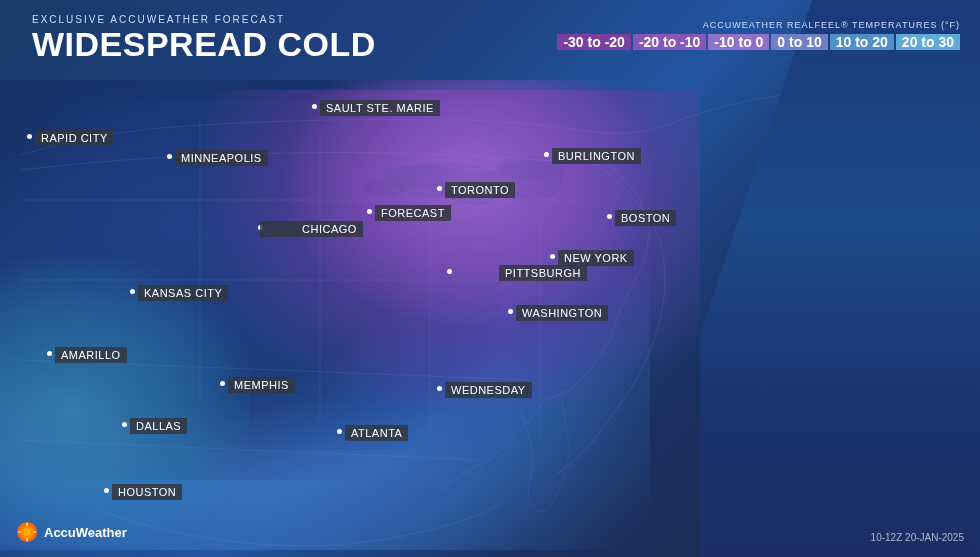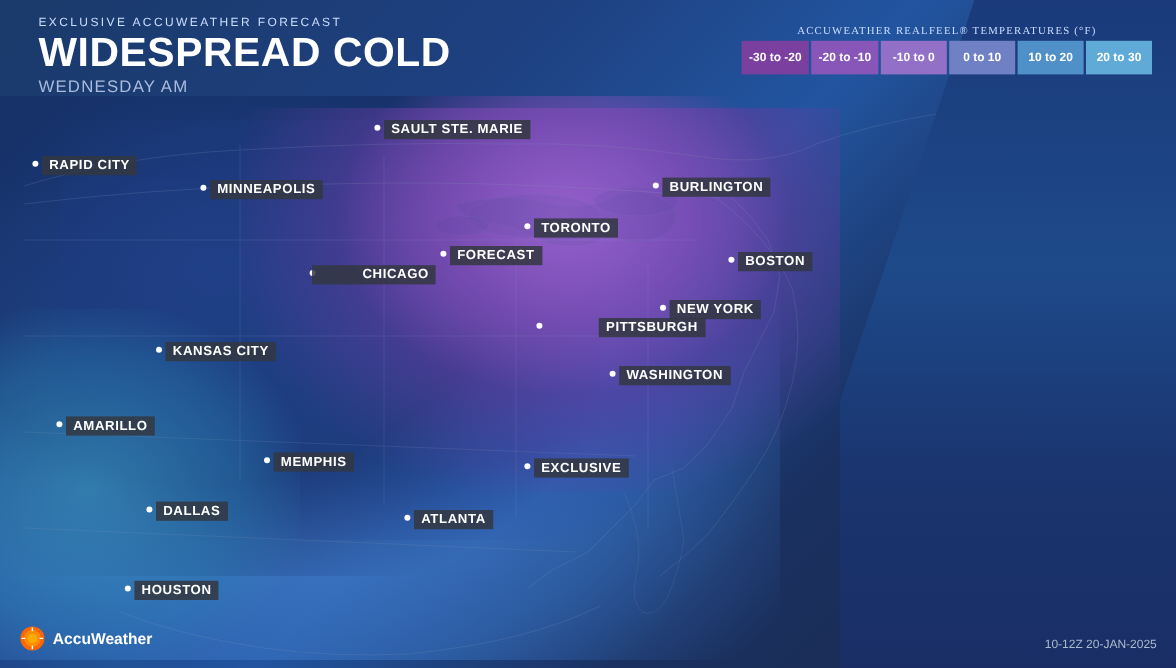--- a/index.html
+++ b/index.html
@@ -87,21 +87,21 @@
       bottom: 0px;
       left: 0px;
     }
 
     
     .city-label {
       position: absolute;
       background: rgba(50,55,65,0.85);
       color: #ffffff;
       font-size: 11px;
-      font-weight: bold;
+      font-weight: normal;
       padding: 2px 6px;
       letter-spacing: 0.5px;
       white-space: nowrap;
       border: none;
       font-family: Arial, sans-serif;
     }
     .city-dot {
       position: absolute;
       width: 5px;
       height: 5px;
@@ -146,35 +146,35 @@
     .legend-container {
       position: absolute;
       top: 20px;
       right: 20px;
       z-index: 10;
     }
     .legend-title {
       color: #ccddff;
       font-size: 9px;
       letter-spacing: 1px;
-      font-family: Liberation Serif, serif;
-      text-align: center;
+      font-family: Liberation Sans, sans-serif;
+      text-align: right;
       margin-bottom: 4px;
     }
     .legend-bar {
       display: flex;
       align-items: center;
       gap: 2px;
     }
     .legend-segment {
-      height: 28px;
+      height: 16px;
       display: flex;
       align-items: center;
       justify-content: center;
-      font-size: 10px;
+      font-size: 14px;
       color: white;
       font-family: Arial, sans-serif;
       font-weight: bold;
       white-space: nowrap;
       padding: 0 6px;
       min-width: 55px;
       text-align: center;
     }
 
     
@@ -261,21 +261,20 @@
     </g>
 
     <path d="M 560 390 Q 565 420 570 450 Q 565 480 555 500 Q 545 515 535 510 Q 525 500 530 480 Q 535 460 530 440 Q 525 420 520 410" stroke="#8899bb" stroke-width="0.7" fill="none" opacity="0.5"></path>
   </svg>
 
   <div class="ocean-right"></div>
 
   <div class="header-overlay">
     <div class="exclusive-text">EXCLUSIVE ACCUWEATHER FORECAST</div>
     <div class="main-title">WIDESPREAD COLD</div>
-    <div class="subtitle">WEDNESDAY AM</div>
   </div>
 
   <div class="legend-container">
     <div class="legend-title">ACCUWEATHER REALFEEL® TEMPERATURES (°F)</div>
     <div class="legend-bar">
       <div class="legend-segment" style="background:#7b3fa0;">-30 to -20</div>
       <div class="legend-segment" style="background:#8855b8;">-20 to -10</div>
       <div class="legend-segment" style="background:#9370c8;">-10 to 0</div>
       <div class="legend-segment" style="background:#7080c5;">0 to 10</div>
       <div class="legend-segment" style="background:#5090c8;">10 to 20</div>
@@ -306,21 +305,21 @@
       <div class="city-label" style="top: 265px; left: 455px; margin-left: 44px;">PITTSBURGH</div>
       <div class="city-dot" style="top: 289px; left: 130px;"></div>
       <div class="city-label" style="top: 285px; left: 138px;">KANSAS CITY</div>
       <div class="city-dot" style="top: 309px; left: 508px;"></div>
       <div class="city-label" style="top: 305px; left: 516px;">WASHINGTON</div>
       <div class="city-dot" style="top: 351px; left: 47px;"></div>
       <div class="city-label" style="top: 347px; left: 55px;">AMARILLO</div>
       <div class="city-dot" style="top: 381px; left: 220px;"></div>
       <div class="city-label" style="top: 377px; left: 228px;">MEMPHIS</div>
       <div class="city-dot" style="top: 386px; left: 437px;"></div>
-      <div class="city-label" style="top: 382px; left: 445px;">EXCLUSIVE</div>
+      <div class="city-label" style="top: 382px; left: 445px;">WEDNESDAY</div>
       <div class="city-dot" style="top: 422px; left: 122px;"></div>
       <div class="city-label" style="top: 418px; left: 130px;">DALLAS</div>
       <div class="city-dot" style="top: 429px; left: 337px;"></div>
       <div class="city-label" style="top: 425px; left: 345px;">ATLANTA</div>
       <div class="city-dot" style="top: 488px; left: 104px;"></div>
       <div class="city-label" style="top: 484px; left: 112px;">HOUSTON</div>
     </div>
 
   <div class="accuweather-logo">
     <svg class="logo-icon" viewBox="0 0 22 22">

